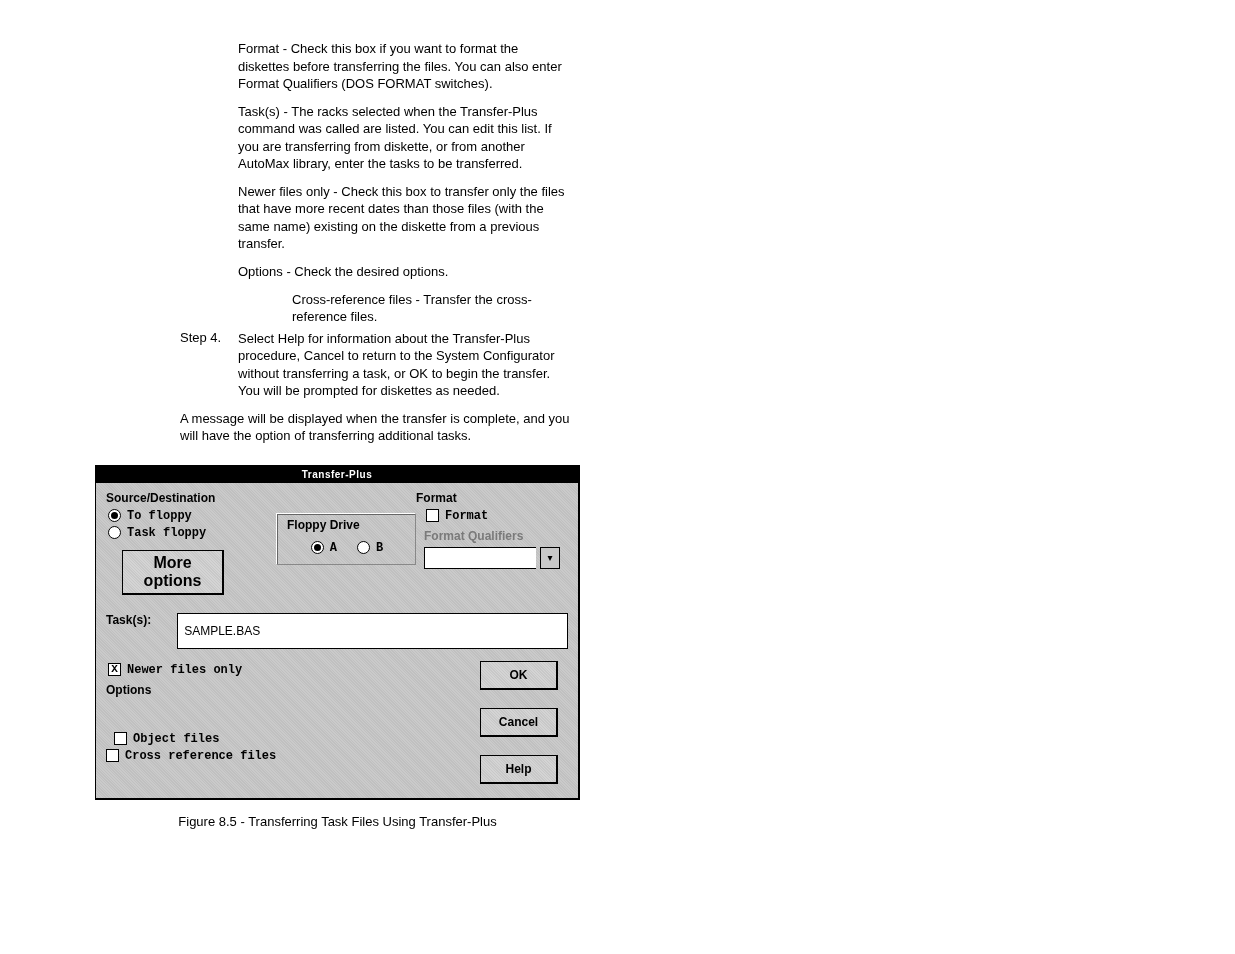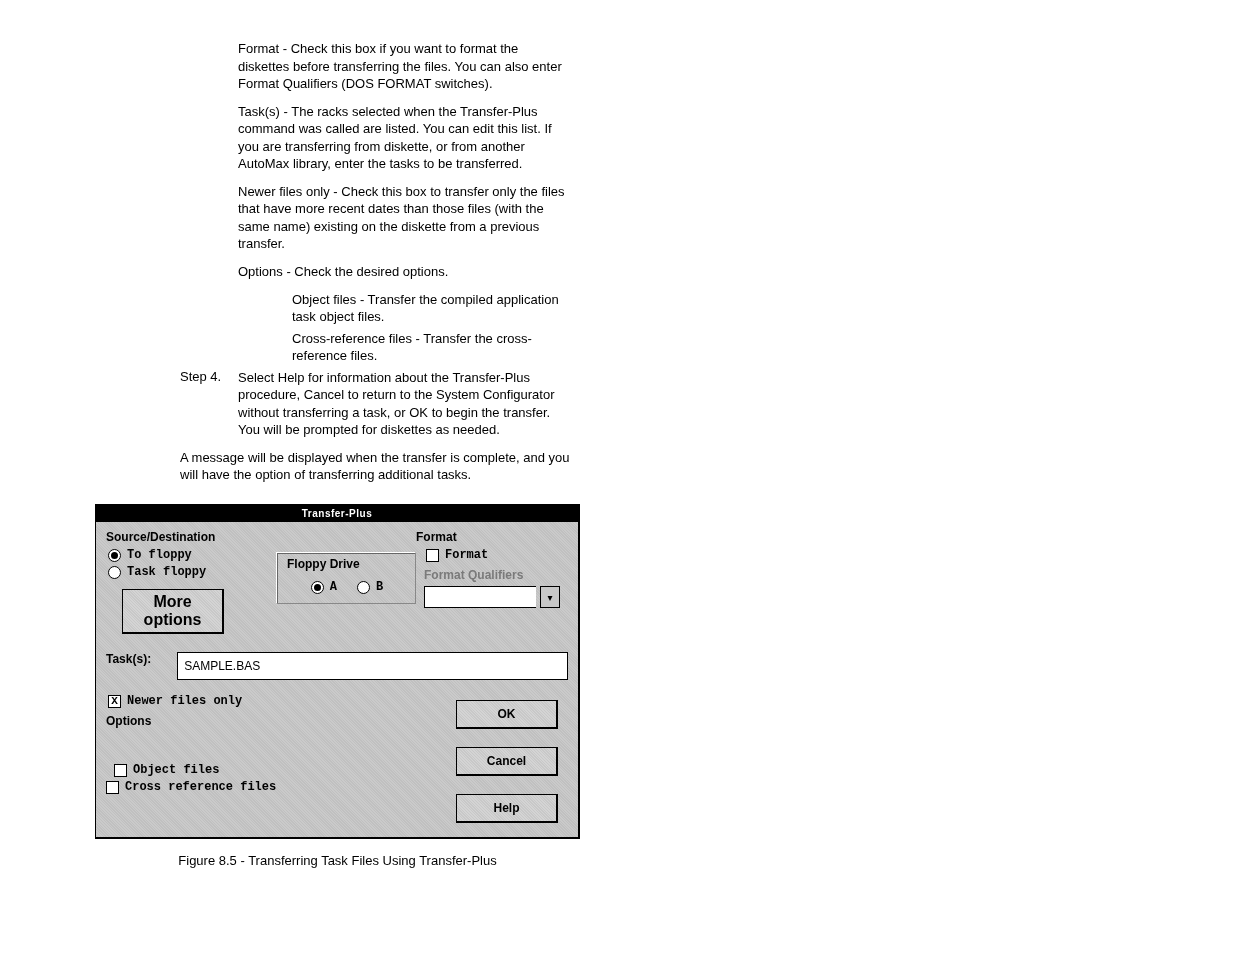--- a/index.html
+++ b/index.html
@@ -158,21 +158,21 @@
     }
     .btn-stack {
       position: absolute;
       right: 20px;
       bottom: 14px;
       display: flex;
       flex-direction: column;
       gap: 18px;
     }
     .btn-main {
-      width: 102px;
+      width: 78px;
       padding: 6px 0;
     }
     .fmt-section { margin-left: 8px; }
     .fmt-disabled {
       color: #7a7a7a;
       font-weight: bold;
       margin: 6px 0 4px 0;
     }
     .fmt-input-row {
       display: flex;
@@ -198,21 +198,21 @@
     .tasks-row {
       display: flex;
       align-items: flex-start;
       gap: 26px;
       margin-top: 18px;
     }
     .tasks-label { font-weight: bold; }
     .tasks-input {
       background: #fff;
       border: 1px solid #000;
-      height: 28px;
+      height: 36px;
       flex: 1;
       padding: 2px 6px;
       font-family: Arial, sans-serif;
       font-size: 12px;
     }
     .lower {
       margin-top: 14px;
     }
     .caption {
       text-align: center;
@@ -223,21 +223,20 @@
     }
   </style>
 </head>
 <body>
 
 <div class="content">
   <p class="para">Format - Check this box if you want to format the diskettes before transferring the files. You can also enter Format Qualifiers (DOS FORMAT switches).</p>
   <p class="para">Task(s) - The racks selected when the Transfer-Plus command was called are listed. You can edit this list. If you are transferring from diskette, or from another AutoMax library, enter the tasks to be transferred.</p>
   <p class="para">Newer files only - Check this box to transfer only the files that have more recent dates than those files (with the same name) existing on the diskette from a previous transfer.</p>
   <p class="para">Options - Check the desired options.</p>
-  <p class="para-sub">Object files - Transfer the compiled application task object files.</p>
   <p class="para-sub">Cross-reference files - Transfer the cross-reference files.</p>
 
   <div class="step-row">
     <div class="step-label">Step 4.</div>
     <div class="step-text">Select Help for information about the Transfer-Plus procedure, Cancel to return to the System Configurator without transferring a task, or OK to begin the transfer. You will be prompted for diskettes as needed.</div>
   </div>
 
   <p class="msg">A message will be displayed when the transfer is complete, and you will have the option of transferring additional tasks.</p>
 
   <div class="dialog-wrap">

